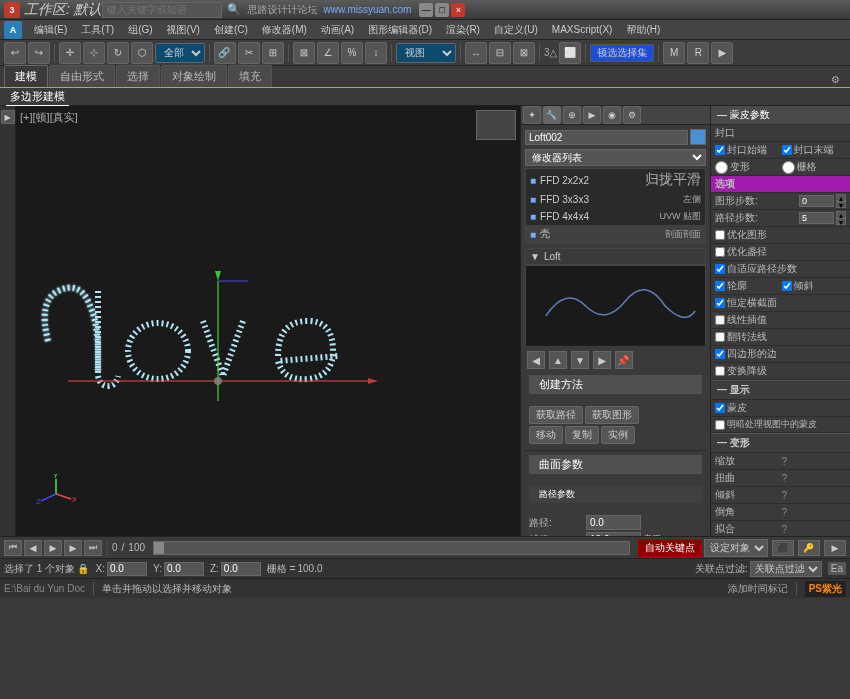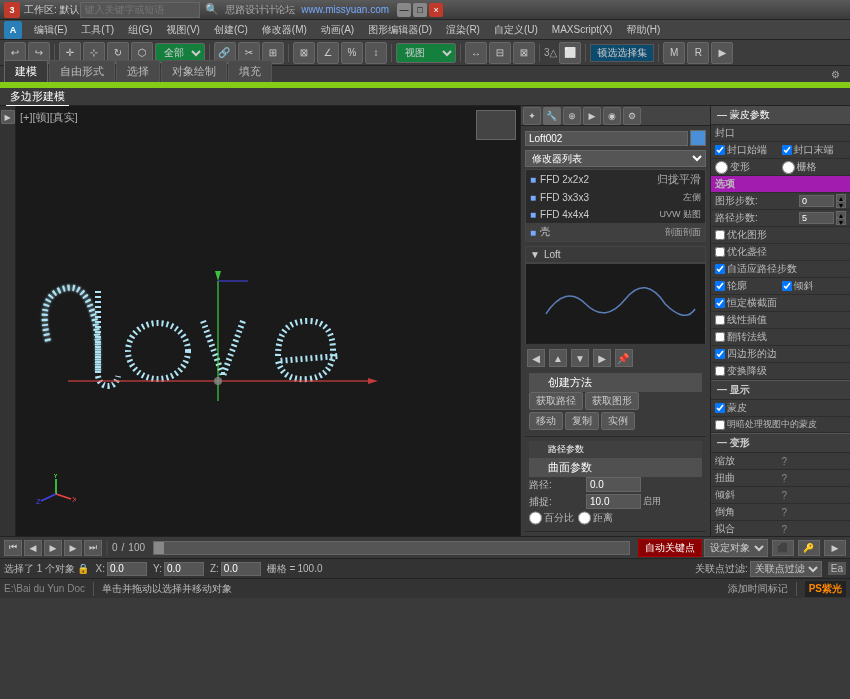--- a/index.html
+++ b/index.html
@@ -80,37 +80,37 @@
       border: 1px solid #666;
       border-radius: 2px;
       cursor: pointer;
       display: flex; align-items: center; justify-content: center;
       font-size: 10px;
       color: #ccc;
     }
     .toolbar-sep { width: 1px; height: 18px; background: #555; margin: 0 2px; }
     .toolbar-dropdown {
       height: 20px;
-      background: #15803d;
+      background: #0c4a6e;
       border: 1px solid #666;
       color: #ccc;
       font-size: 10px;
       padding: 0 4px;
       cursor: pointer;
       border-radius: 2px;
     }
 
     
     #tab-bar {
       height: 22px;
       background: #3a3a3a;
       display: flex;
       align-items: flex-end;
       padding: 0 4px;
-      border-bottom: 6px solid #84cc16;
+      border-bottom: 1px solid #84cc16;
       gap: 1px;
     }
     .tab {
       padding: 3px 10px;
       background: #4a4a4a;
       border: 1px solid #555;
       border-bottom: none;
       cursor: pointer;
       font-size: 11px;
       color: #bbb;
@@ -220,22 +220,22 @@
 
     
     .panel-section {
       border-bottom: 1px solid #2a2a2a;
       padding: 4px;
     }
     .panel-section-title {
       font-size: 11px;
       color: #fff;
       background: #505050;
-      padding: 2px 19px;
-      margin-bottom: 0;
+      padding: 2px 10px;
+      margin-bottom: 12px;
       cursor: pointer;
     }
     .panel-row {
       display: flex;
       align-items: center;
       margin-bottom: 2px;
       gap: 2px;
     }
     .panel-label {
       font-size: 10px;
@@ -479,21 +479,21 @@
 
     .radio-group { display: flex; align-items: center; gap: 4px; }
     .radio-item { display: flex; gap: 2px; font-size: 10px; color: #bbb; }
   </style>
 </head>
 <body>
 
 <div id="title-bar">
   <div style="display:flex;align-items:center;gap:4px;">
     <div style="width:16px;height:16px;background:#c0392b;border-radius:2px;display:flex;align-items:center;justify-content:center;color:#fff;font-size:9px;font-weight:bold;">3</div>
-    <span style="font-size:10px;color:#ccc;">工作区: 默认</span>
+    <span style="font-size:14px;color:#ccc;font-style:italic;">工作区: 默认</span>
   </div>
   <div style="display:flex;align-items:center;gap:6px;margin-right:8px;">
     <input type="text" style="background: rgb(85, 85, 85); border: 1px solid rgb(102, 102, 102); color: rgb(204, 204, 204); font-size: 10px; padding: 1px 4px; width: 120px; height: 16px;" placeholder="键入关键字或短语">
     <span style="color:#aaa;cursor:pointer;">🔍</span>
     <span style="font-size:10px;color:#aaa;">思路设计计论坛</span>
     <span style="font-size:10px;color:#7af;">www.missyuan.com</span>
   </div>
   <div class="window-controls">
     <button class="win-btn minimize">—</button>
     <button class="win-btn maximize">□</button>
@@ -542,21 +542,21 @@
     <option>视图</option>
   </select>
   <div class="toolbar-sep"></div>
   <div class="toolbar-btn">↔</div>
   <div class="toolbar-btn">⊟</div>
   <div class="toolbar-btn">⊠</div>
   <div class="toolbar-sep"></div>
   <div style="font-size:10px;color:#aaa;">3△</div>
   <div class="toolbar-btn">⬜</div>
   <div class="toolbar-sep"></div>
-  <div style="font-size:10px;background:#0c4a6e;border:1px solid #555;padding:1px 6px;cursor:pointer;">顿选选择集</div>
+  <div style="font-size:10px;background:#1d4ed8;border:1px solid #555;padding:1px 6px;cursor:pointer;">顿选选择集</div>
   <div class="toolbar-sep"></div>
   <div class="toolbar-btn">M</div>
   <div class="toolbar-btn">R</div>
   <div class="toolbar-btn">▶</div>
 </div>
 
 <div id="tab-bar">
   <div class="tab active">建模</div>
   <div class="tab">自由形式</div>
   <div class="tab">选择</div>
@@ -645,21 +645,21 @@
       <select class="panel-dropdown">
         <option>修改器列表</option>
       </select>
       
       
       <div style="background:#2a2a2a;border:1px solid #444;margin-top:2px;">
         <div class="loft-modifier-btn">
           <span style="color:#7af;margin-right:4px;">■</span>
           <span>FFD 2x2x2</span>
           <span style="flex:1;"></span>
-          <span style="font-size:11px;color:#aaa;">归拢平滑</span>
+          <span style="font-size:14px;color:#aaa;">归拢平滑</span>
         </div>
         <div class="loft-modifier-btn">
           <span style="color:#7af;margin-right:4px;">■</span>
           <span>FFD 3x3x3</span>
           <span style="flex:1;"></span>
           <span style="font-size:9px;color:#aaa;">左侧</span>
         </div>
         <div class="loft-modifier-btn">
           <span style="color:#7af;margin-right:4px;">■</span>
           <span>FFD 4x4x4</span>
@@ -705,22 +705,22 @@
         </div>
         <div class="panel-row">
           <button class="panel-btn">移动</button>
           <button class="panel-btn">复制</button>
           <button class="panel-btn">实例</button>
         </div>
       </div>
 
       
       <div class="panel-section">
+        <div class="panel-section-title">曲面参数</div>
         <div class="panel-section-title" style="font-size:9px;background:#404040;">路径参数</div>
-        <div class="panel-section-title">曲面参数</div>
         <div class="panel-row">
           <span class="panel-label">路径:</span>
           <input class="panel-input" type="text" value="0.0" style="">
         </div>
         <div class="panel-row">
           <span class="panel-label">捕捉:</span>
           <input class="panel-input" type="text" value="10.0" style="">
           <span style="font-size:9px;color:#bbb;">启用</span>
         </div>
         <div class="radio-group panel-row">

